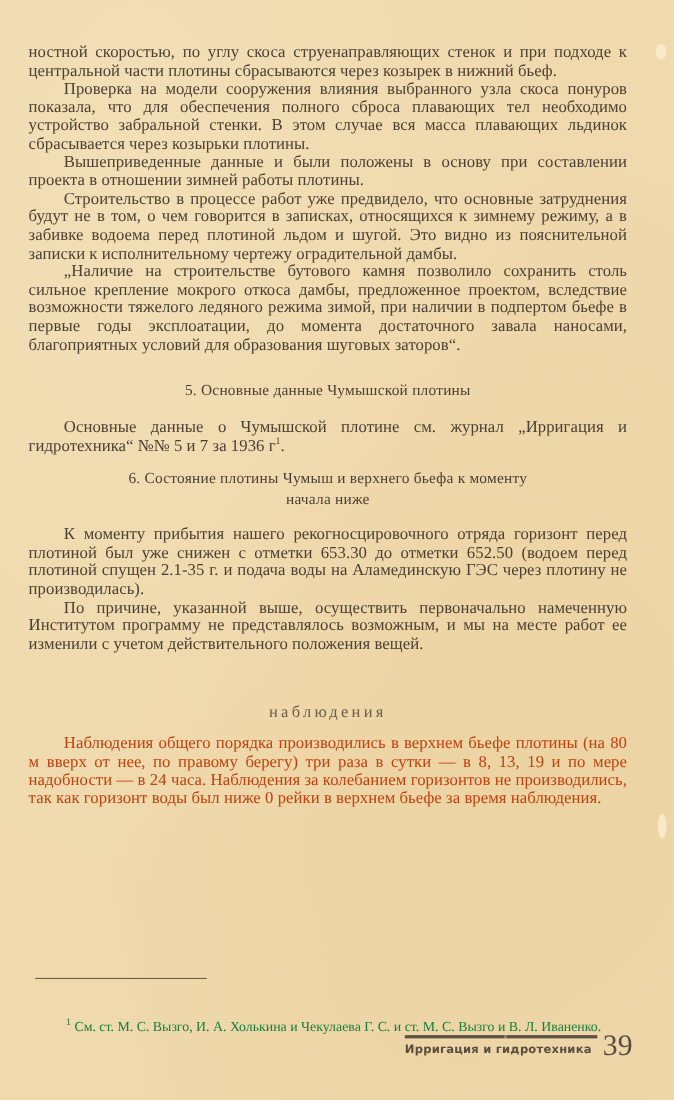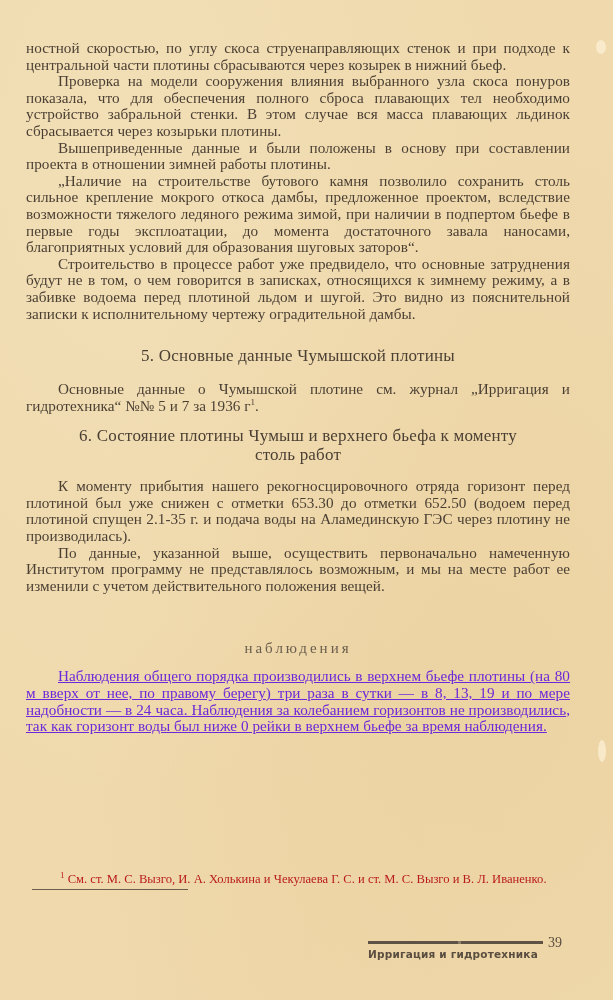--- a/index.html
+++ b/index.html
@@ -31,26 +31,26 @@
     }
     p.para {
       margin: 0;
       font-size: 15.2px;
       line-height: 16.6px;
       text-align: justify;
       text-indent: 32px;
       letter-spacing: 0.05px;
     }
     p.para.continued { text-indent: 0; }
-    .faint { color: #6d28d9; text-decoration: underline; }
+    .faint { color: #c2410c; }
 
     h2.section {
       margin: 0;
       font-weight: normal;
-      font-size: 17px;
+      font-size: 14px;
       line-height: 19px;
       text-align: center;
       color: #4a3f33;
       letter-spacing: 0.2px;
     }
     h3.subsection {
       margin: 0;
       font-weight: normal;
       font-size: 15px;
       line-height: 15px;
@@ -64,25 +64,25 @@
       position: absolute;
       left: 32px;
       top: 889px;
       width: 156px;
       height: 1px;
       background: #6b5e4c;
     }
     .footnote {
       position: absolute;
       left: 30px;
-      top: 872px;
+      top: 926px;
       width: 540px;
       font-size: 12.6px;
       line-height: 15px;
-      color: #b91c1c;
+      color: #15803d;
       text-align: justify;
     }
     .footnote .fn-first { text-indent: 30px; display:block; }
 
     .running-footer {
       position: absolute;
       left: 368px;
       top: 941px;
       width: 200px;
     }
@@ -101,54 +101,54 @@
       font-size: 10.5px;
       color: #5a4e40;
       letter-spacing: 0.2px;
       white-space: nowrap;
     }
     .page-number {
       position: absolute;
       left: 180px;
       top: -6px;
       font-family: "Liberation Serif", serif;
-      font-size: 14px;
+      font-size: 27px;
       color: #5a4e40;
     }
     .spot {
       position: absolute;
       border-radius: 50%;
       background: rgba(250,238,210,0.8);
     }
   </style>
 </head>
 <body>
 
 <div class="page">
 
   <div class="column">
     <p class="para continued">ностной скоростью, по углу скоса струенаправляющих стенок и при подходе к центральной части плотины сбрасываются через козырек в нижний бьеф.</p>
     <p class="para">Проверка на модели сооружения влияния выбранного узла скоса понуров показала, что для обеспечения полного сброса плавающих тел необходимо устройство забральной стенки. В этом случае вся масса плавающих льдинок сбрасывается через козырьки плотины.</p>
     <p class="para">Вышеприведенные данные и были положены в основу при составлении проекта в отношении зимней работы плотины.</p>
+    <p class="para">Строительство в процессе работ уже предвидело, что основные затруднения будут не в том, о чем говорится в записках, относящихся к зимнему режиму, а в забивке водоема перед плотиной льдом и шугой. Это видно из пояснительной записки к исполнительному чертежу оградительной дамбы.</p>
     <p class="para">„Наличие на строительстве бутового камня позволило сохранить столь сильное крепление мокрого откоса дамбы, предложенное проектом, вследствие возможности тяжелого ледяного режима зимой, при наличии в подпертом бьефе в первые годы эксплоатации, до момента достаточного завала наносами, благоприятных условий для образования шуговых заторов“.</p>
-    <p class="para">Строительство в процессе работ уже предвидело, что основные затруднения будут не в том, о чем говорится в записках, относящихся к зимнему режиму, а в забивке водоема перед плотиной льдом и шугой. Это видно из пояснительной записки к исполнительному чертежу оградительной дамбы.</p>
 
     <div style="height:24px"></div>
     <h2 class="section">5. Основные данные Чумышской плотины</h2>
     <div style="height:16px"></div>
     <p class="para"><span>Основные данные о Чумышской плотине см. журнал „Ирригация и гидротехника“ №№ 5 и 7 за 1936 г</span><span class="sup">1</span>.</p>
 
     <div style="height:12px"></div>
     <h2 class="section">
       <span>6. Состояние плотины Чумыш и верхнего бьефа к моменту</span><br>
-      <span>столь работ</span>
+      <span>начала ниже</span>
     </h2>
     <div style="height:14px"></div>
     <p class="para">К моменту прибытия нашего рекогносцировочного отряда горизонт перед плотиной был уже снижен с отметки 653.30 до отметки 652.50 (водоем перед плотиной спущен 2.1-35 г. и подача воды на Аламединскую ГЭС через плотину не производилась).</p>
-    <p class="para">По данные, указанной выше, осуществить первоначально намеченную Институтом программу не представлялось возможным, и мы на месте работ ее изменили с учетом действительного положения вещей.</p>
+    <p class="para">По причине, указанной выше, осуществить первоначально намеченную Институтом программу не представлялось возможным, и мы на месте работ ее изменили с учетом действительного положения вещей.</p>
 
     <div style="height:22px"></div>
     <div style="height:10px"></div>
     <h3 class="subsection">
       <br>
       <span>наблюдения</span>
     </h3>
     <div style="height:12px"></div>
     <p class="para faint">Наблюдения общего порядка производились в верхнем бьефе плотины (на 80 м вверх от нее, по правому берегу) три раза в сутки — в 8, 13, 19 и по мере надобности — в 24 часа. Наблюдения за колебанием горизонтов не производились, так как горизонт воды был ниже 0 рейки в верхнем бьефе за время наблюдения.</p>
   </div>

